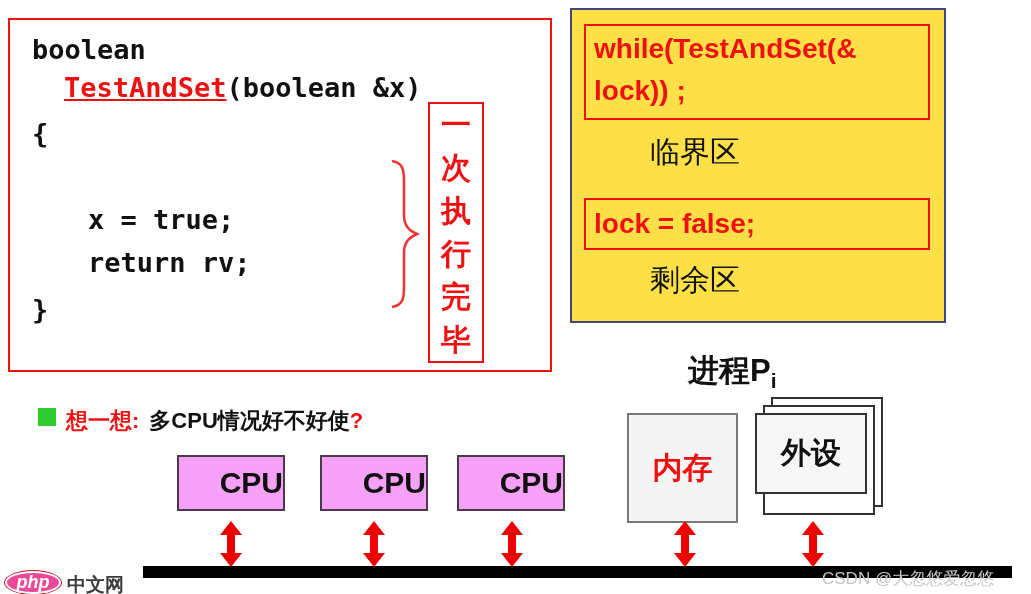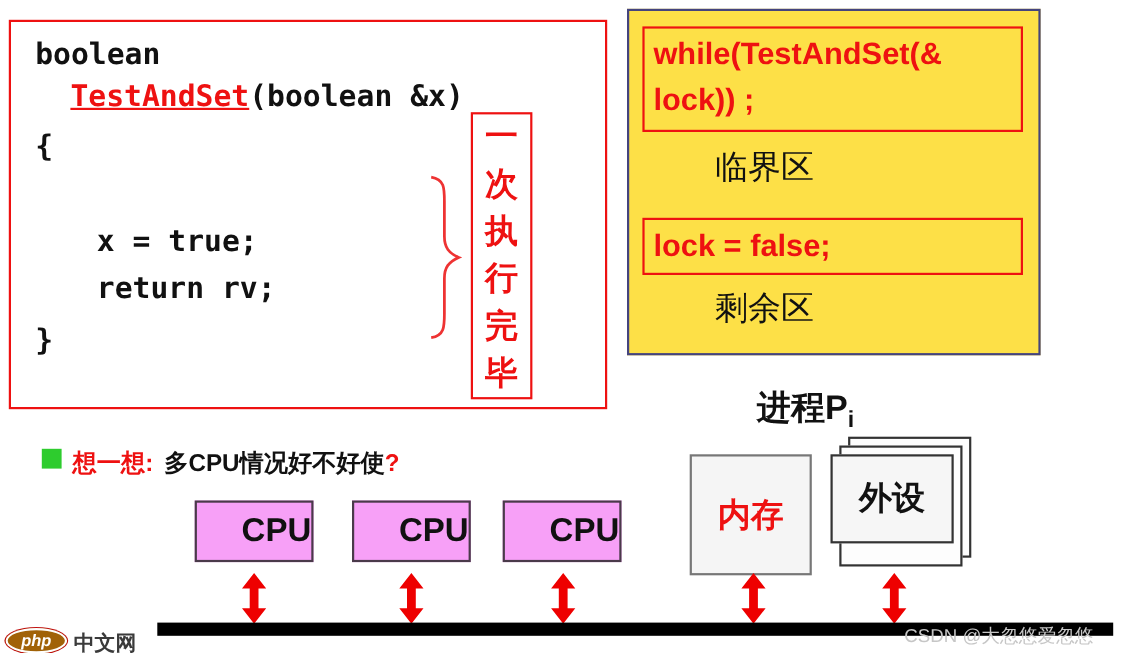--- a/index.html
+++ b/index.html
@@ -91,22 +91,22 @@
   }
   
   .bus-bar{
     position:absolute;left:143px;top:566px;width:869px;height:12px;background:#000;
   }
   .bus-arrow{position:absolute;top:521px;width:24px;height:46px;}
   .a1{left:219px;} .a2{left:362px;} .a3{left:500px;} .a4{left:673px;} .a5{left:801px;}
   
   .php-logo{position:absolute;left:5px;top:571px;height:23px;}
   .php-badge{
-    position:absolute;left:0;top:0;width:56px;height:23px;background:#a16207;
-    border-radius:50%;color:#fff;font-weight:bold;font-style:italic;font-size:15px;
+    position:absolute;left:0;top:0;width:56px;height:23px;background:#ec4899;
+    border-radius:50%;color:#fff;font-weight:bold;font-style:italic;font-size:18px;
     display:flex;align-items:center;justify-content:center;
     box-shadow:inset 0 0 0 2px #fff, 0 0 0 1px #c01010;
   }
   .php-site{
     position:absolute;left:62px;top:1px;font-size:19px;font-weight:bold;color:#3a3a3a;
     white-space:nowrap;
   }
   .watermark{
     position:absolute;left:822px;top:567px;font-size:17px;color:#c6c6c6;
     white-space:nowrap;z-index:5;

